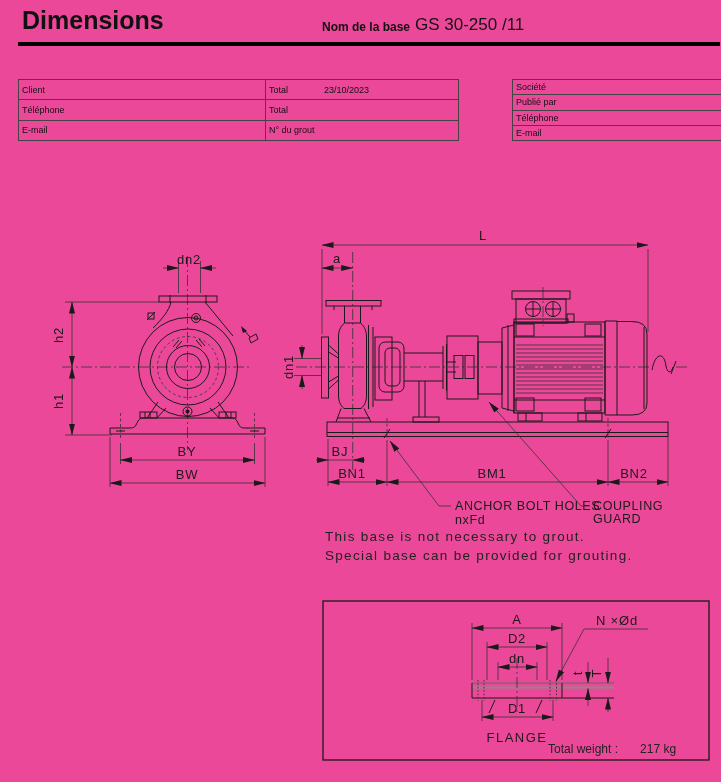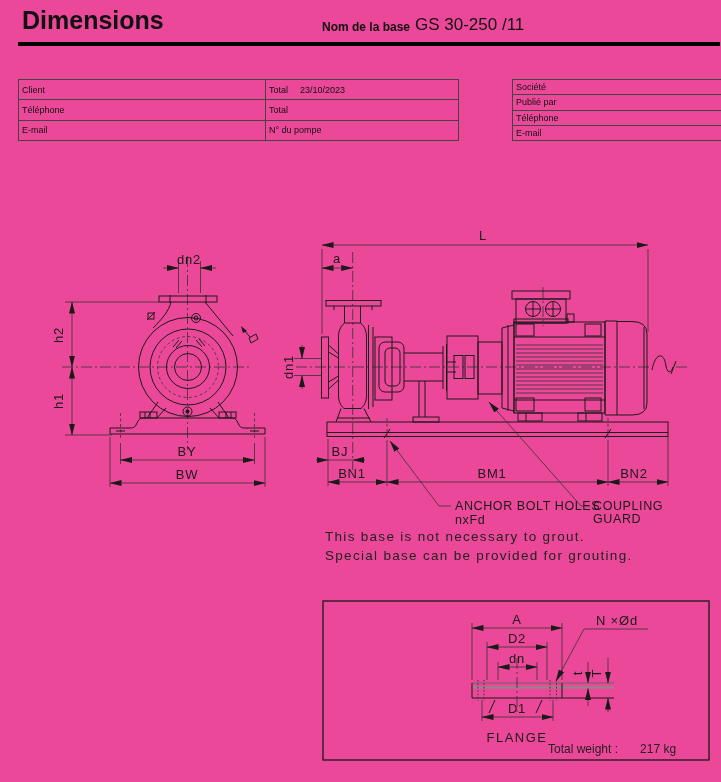--- a/index.html
+++ b/index.html
@@ -9,21 +9,21 @@
   .pumpname-label{position:absolute;left:322px;top:20px;font-size:12px;font-weight:bold;}
   .pumpname-value{position:absolute;left:415px;top:15px;font-size:17px;}
   .rule{position:absolute;left:18px;top:42px;width:702px;height:3.5px;background:#000;}
 
   .tables{position:absolute;left:18px;top:79px;width:702px;display:flex;gap:48px;}
   table.info{border-collapse:collapse;table-layout:fixed;font-size:9px;}
   table.info td{border:1px solid #444;height:14.3px;padding:0 0 0 3px;vertical-align:middle;white-space:nowrap;overflow:hidden;}
   .t-left{width:434px;margin-right:5px;}
   .t-right{width:263px;}
   .c1{width:243px;} .c2{width:189px;} .c3{width:261px;}
-  .val-off{display:inline-block;margin-left:12px;}
+  .val-off{display:inline-block;margin-left:36px;}
 
   svg text{font-family:"Liberation Sans",sans-serif;fill:#1a1a1a;}
   .dimtxt{font-size:13px;letter-spacing:0.8px;}
   .calltxt{font-size:12.5px;letter-spacing:0.6px;}
   .notetxt{font-size:13.5px;letter-spacing:1.3px;fill:#222;}
   .captxt{font-size:13px;letter-spacing:1.5px;}
   .ln{stroke:#1a1a1a;stroke-width:1;fill:none;}
   .ln2{stroke:#1a1a1a;stroke-width:1.3;fill:none;}
   .thin{stroke:#333;stroke-width:0.8;fill:none;}
   .cl{stroke:#333;stroke-width:0.8;fill:none;stroke-dasharray:11 3 2 3;}
@@ -51,21 +51,21 @@
           <tr>
         <td class="c1">Client</td>
         <td class="c2"><span>Total</span><span class="val-off">23/10/2023</span></td>
       </tr>
       <tr>
         <td class="c1">Téléphone</td>
         <td class="c2"><span>Total</span><span class="val-off"></span></td>
       </tr>
       <tr>
         <td class="c1">E-mail</td>
-        <td class="c2"><span>N° du pompe</span><span class="val-off"></span></td>
+        <td class="c2"><span>N° du grout</span><span class="val-off"></span></td>
       </tr>
     </tbody>
       </table>
     <table class="info t-right">
       <tbody>
           <tr>
             <td class="c3">Société</td>
           </tr>
       <tr>
             <td class="c3">Publié par</td>

